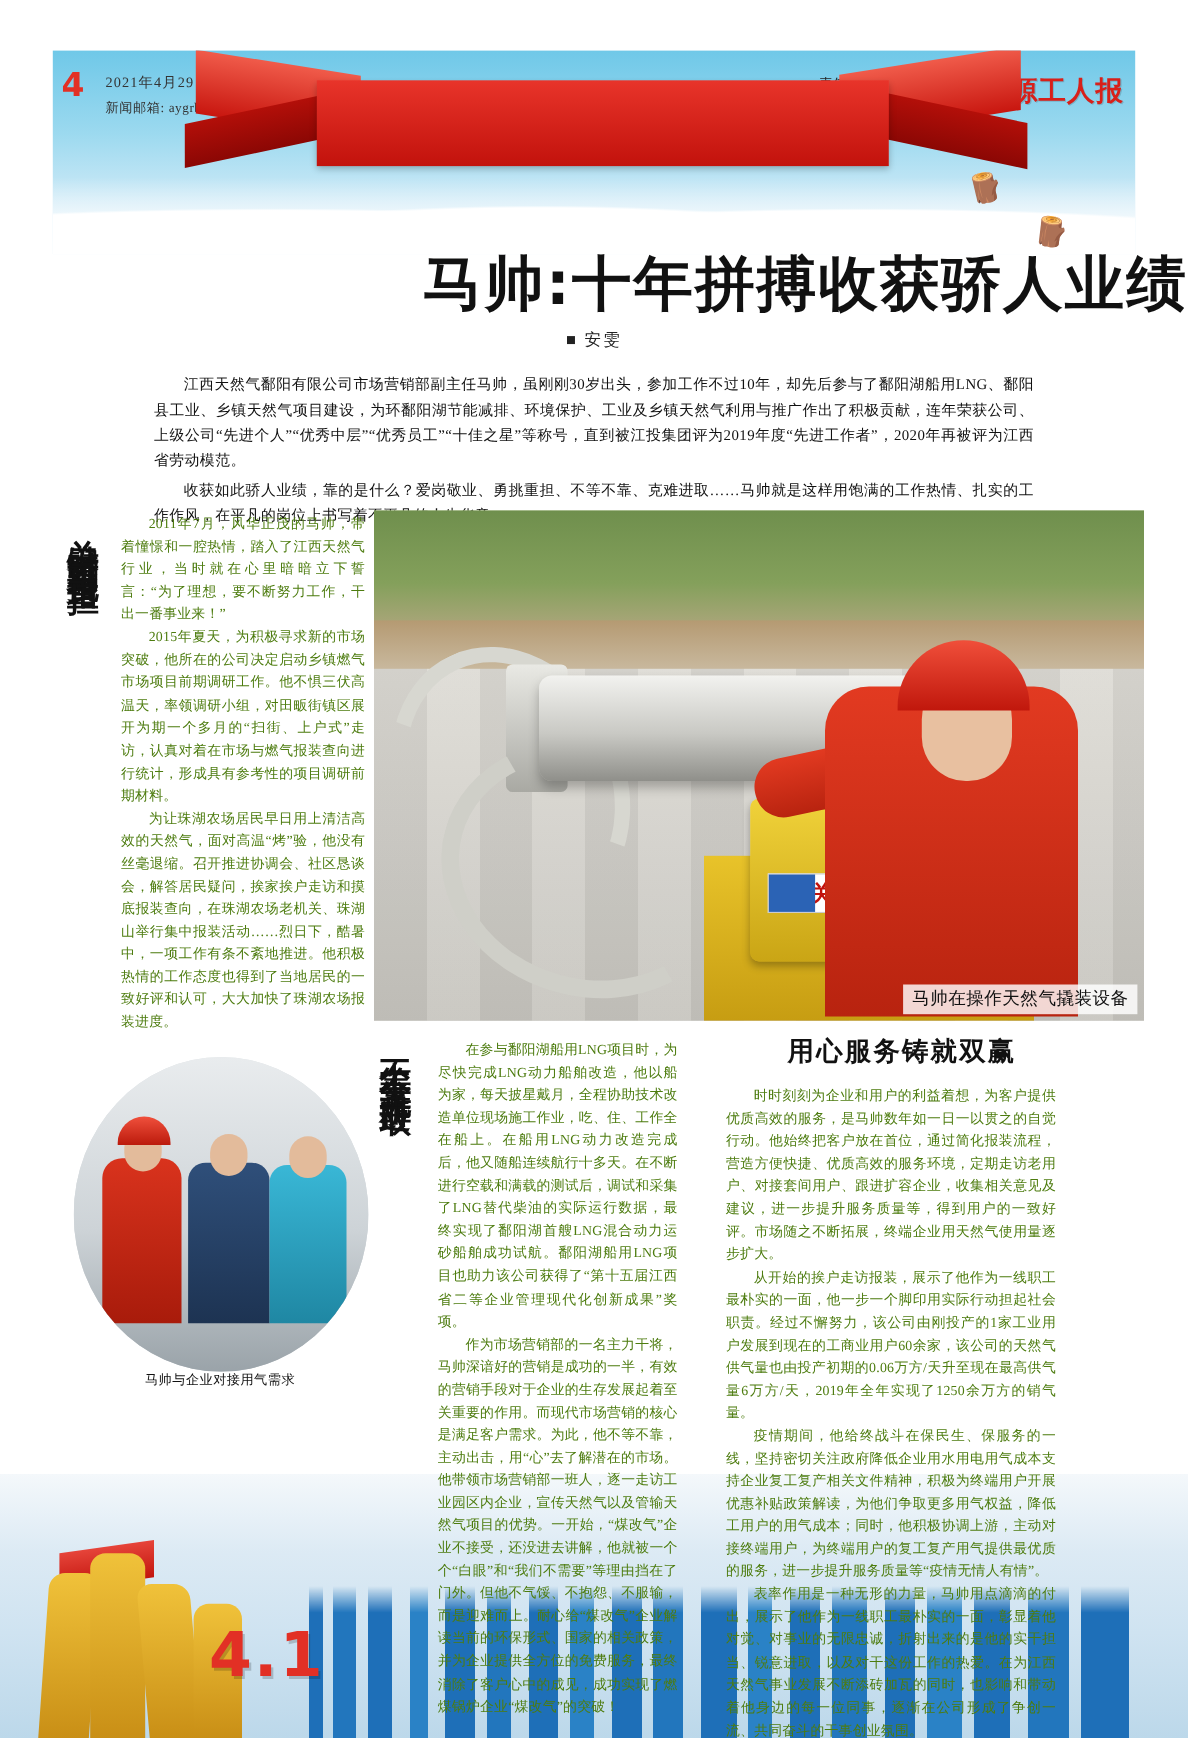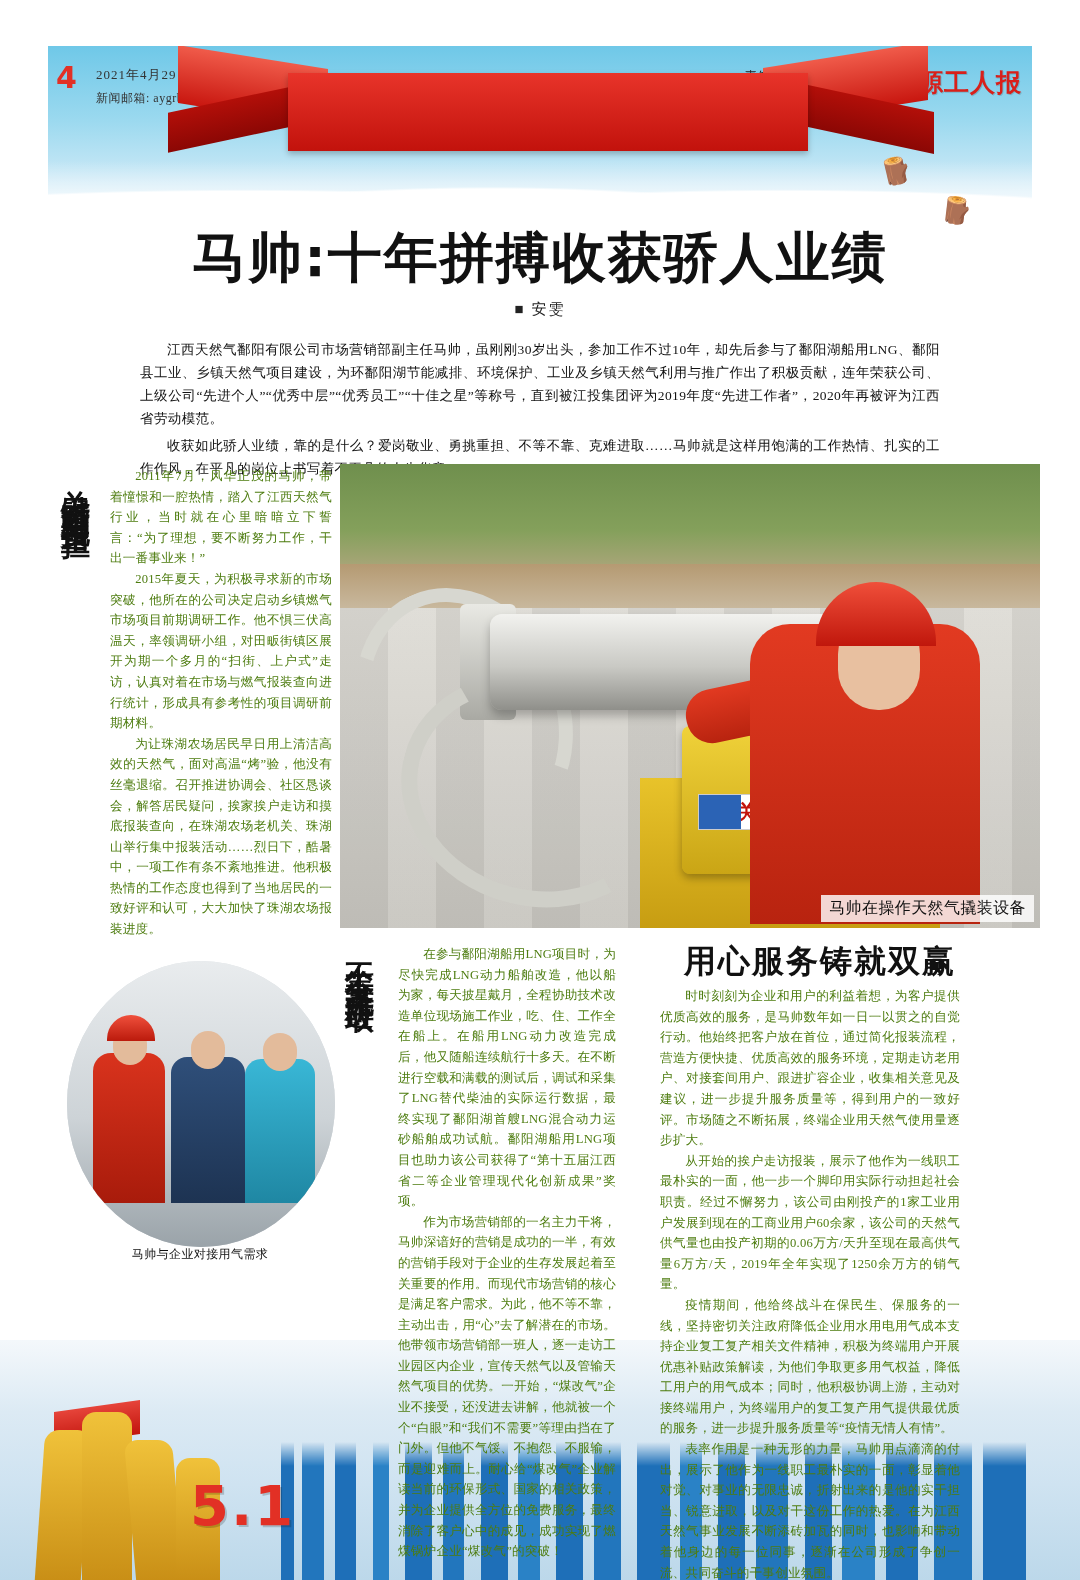--- a/index.html
+++ b/index.html
@@ -87,21 +87,21 @@
     letter-spacing:1px;
     text-shadow:1px 1px 0 rgba(0,0,0,.15);
     white-space:nowrap;
   }
   .dove{position:absolute;color:#fff;font-size:26px;}
   .dove.d1{right:120px;top:110px;transform:rotate(-12deg);}
   .dove.d2{right:60px;top:150px;transform:rotate(8deg);}
 
   
   .headline{
-    position:absolute;left:0;right:0;top:222px;text-align:center;
+    position:absolute;left:0;right:0;top:222px;text-align:right;
     font-family:"DejaVu Sans", sans-serif;
     font-size:54px;font-weight:bold;color:#111;letter-spacing:2px;
     white-space:nowrap;
   }
   .byline{
     position:absolute;left:0;right:0;top:300px;text-align:center;
     font-size:15px;color:#222;letter-spacing:2px;
   }
   
   .lead{
@@ -255,21 +255,21 @@
     position:absolute;left:196px;top:72px;width:34px;height:38px;border-radius:17px;background:#e3bb9b;
   }
   .photo-caption-2{
     position:absolute;left:80px;top:1246px;width:240px;text-align:center;
     font-size:12px;color:#111;letter-spacing:.4px;
   }
 
   
   .sec-title{
     position:absolute;left:660px;top:940px;width:320px;text-align:center;
-    font-family:"DejaVu Sans", sans-serif;font-size:32px;font-weight:bold;color:#111;
+    font-family:"DejaVu Sans", sans-serif;font-size:24px;font-weight:bold;color:#111;
     letter-spacing:2px;white-space:nowrap;
   }
 
   
   .bottom-band{
     position:absolute;left:0;right:0;bottom:0;height:240px;
     background:linear-gradient(180deg,#f4f8fb 0%, #dceaf4 30%, #cfe3f1 60%, #bcd8ea 100%);
     overflow:hidden;
   }
   .skyline{
@@ -328,21 +328,21 @@
 
   <div class="bottom-band">
     <div class="skyline"></div>
     <div class="monument">
       <div class="flag"></div>
       <div class="fig f1"></div>
       <div class="fig f2"></div>
       <div class="fig f3"></div>
       <div class="fig f4"></div>
     </div>
-    <div class="band-51">5.1</div>
+    <div class="band-51">4.1</div>
   </div>
 
   <div class="banner">
     <div class="clouds"></div>
 
     <div class="issue-no">4</div>
     <div class="issue-date">2021年4月29日  星期四</div>
     <div class="issue-mail">新闻邮箱: aygrbxw@163.com</div>
 
     <div class="editor-info">

